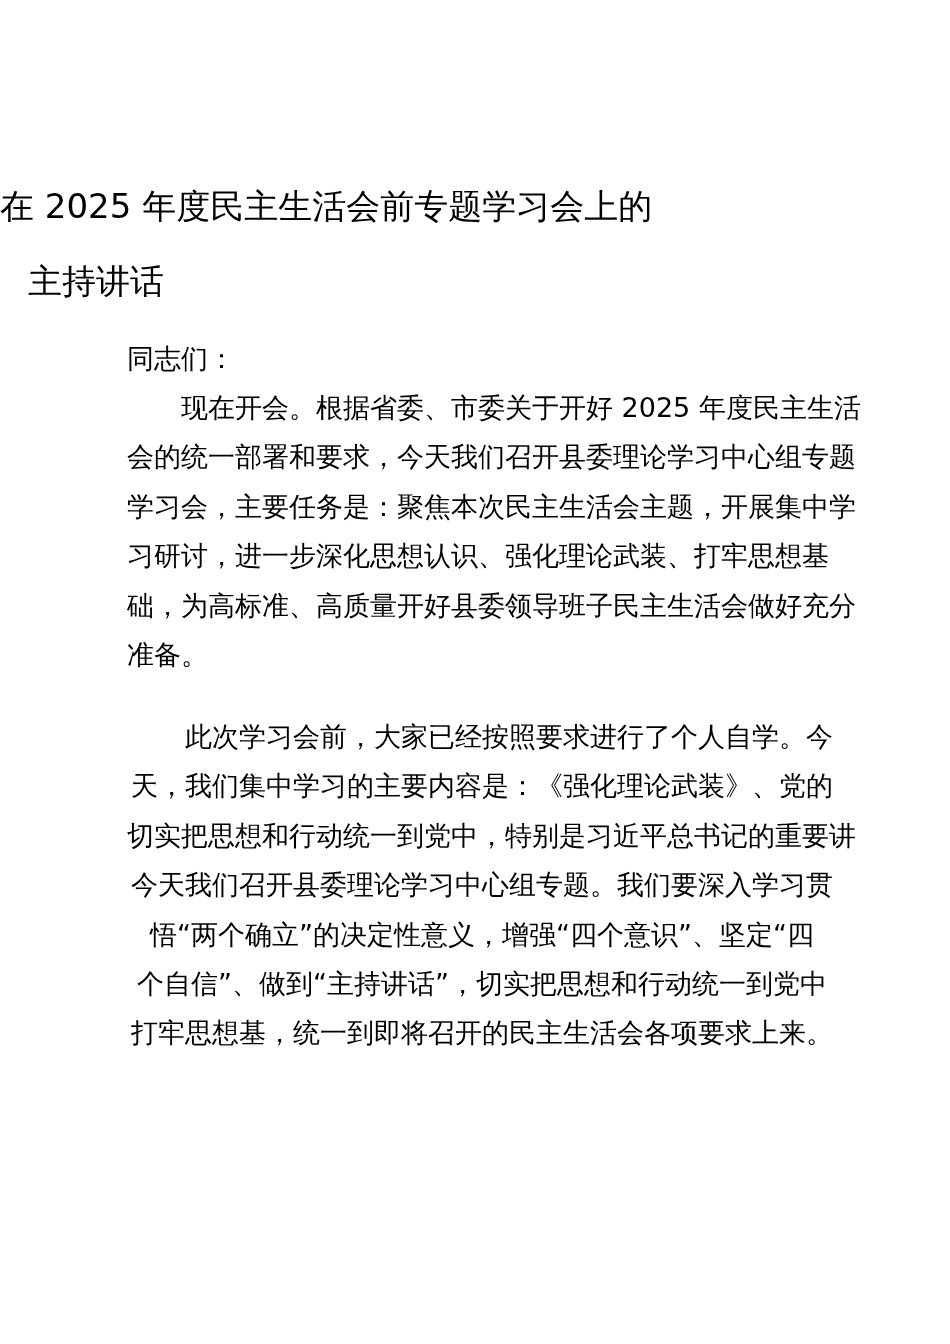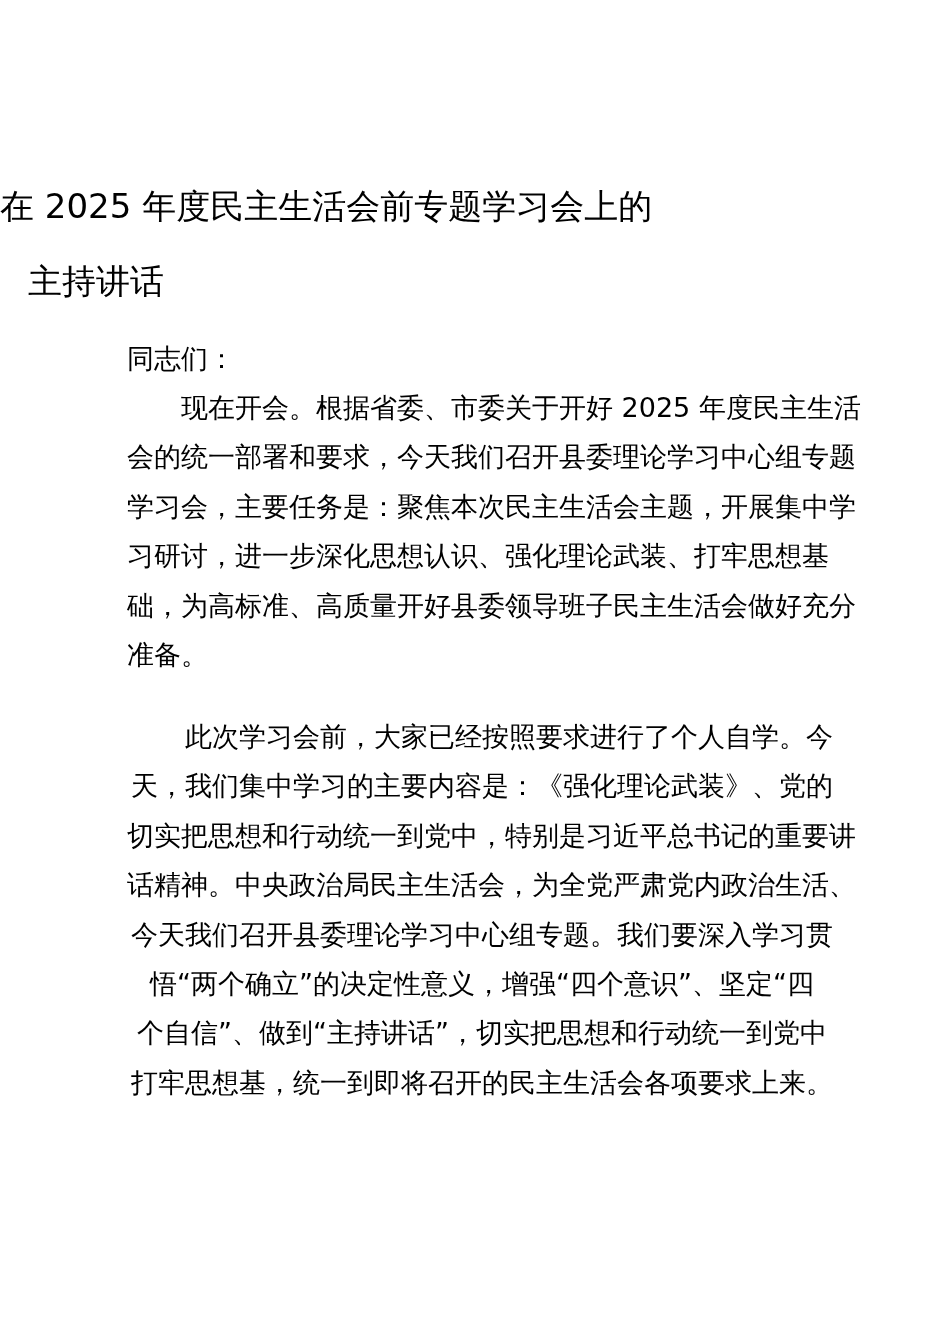--- a/index.html
+++ b/index.html
@@ -69,20 +69,19 @@
     <span class="line">学习会，主要任务是：聚焦本次民主生活会主题，开展集中学</span>
     <span class="line">习研讨，进一步深化思想认识、强化理论武装、打牢思想基</span>
     <span class="line">础，为高标准、高质量开好县委领导班子民主生活会做好充分</span>
     <span class="line">准备。</span>
   </div>
 
   <div class="body-text para2">
     <span class="line">　　此次学习会前，大家已经按照要求进行了个人自学。今</span>
     <span class="line">天，我们集中学习的主要内容是：《强化理论武装》、党的</span>
     <span class="line">切实把思想和行动统一到党中，特别是习近平总书记的重要讲</span>
-    <span class="line">话精神。中央政治局民主生活会，为全党严肃党内政治生活、</span>
     <span class="line">今天我们召开县委理论学习中心组专题。我们要深入学习贯</span>
     <span class="line">悟“两个确立”的决定性意义，增强“四个意识”、坚定“四</span>
     <span class="line">个自信”、做到“主持讲话”，切实把思想和行动统一到党中</span>
     <span class="line">打牢思想基，统一到即将召开的民主生活会各项要求上来。</span>
   </div>
 
 </div>
 
 </body></html>

